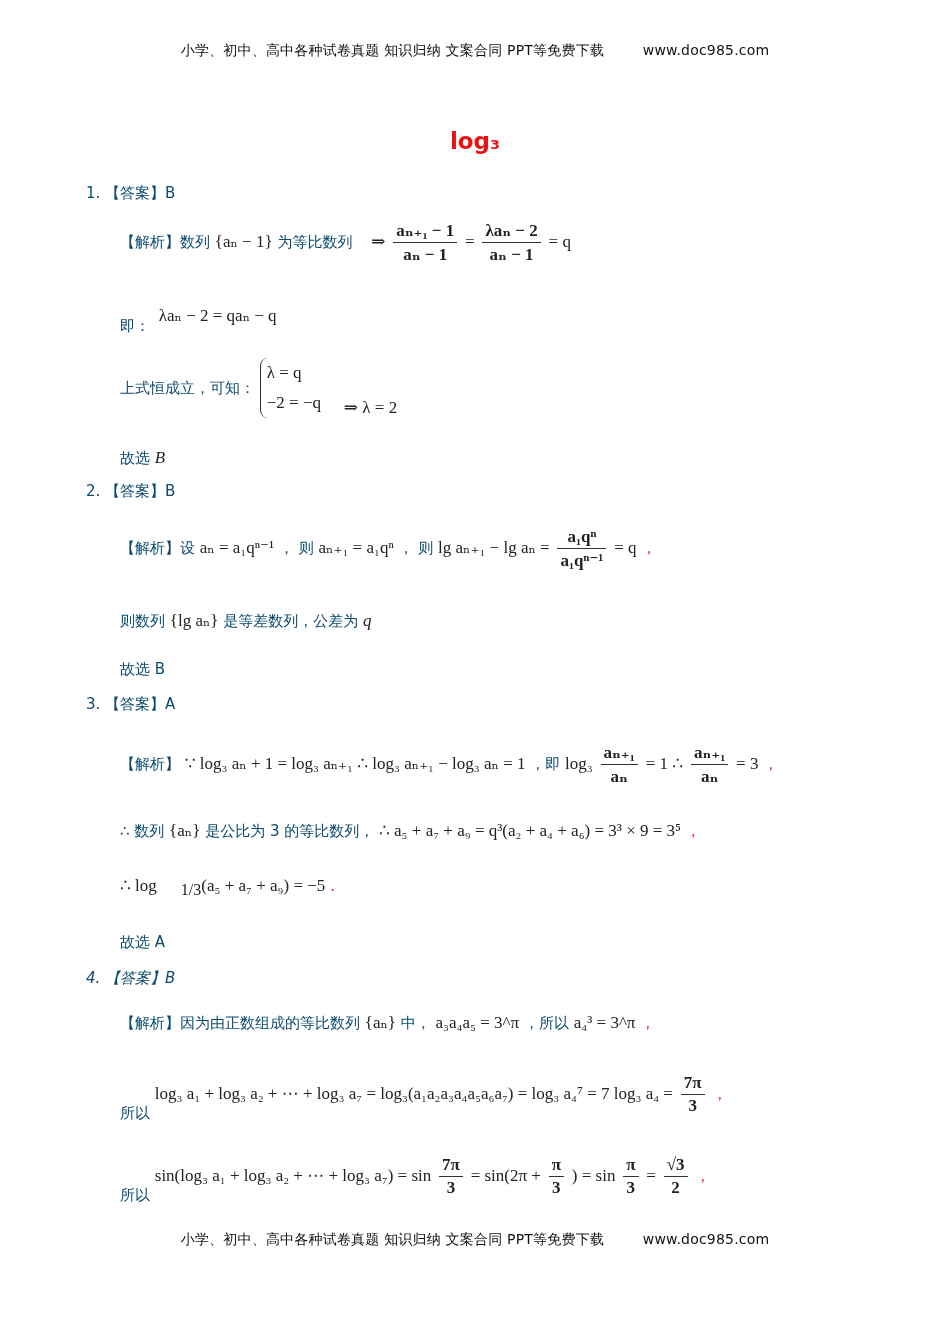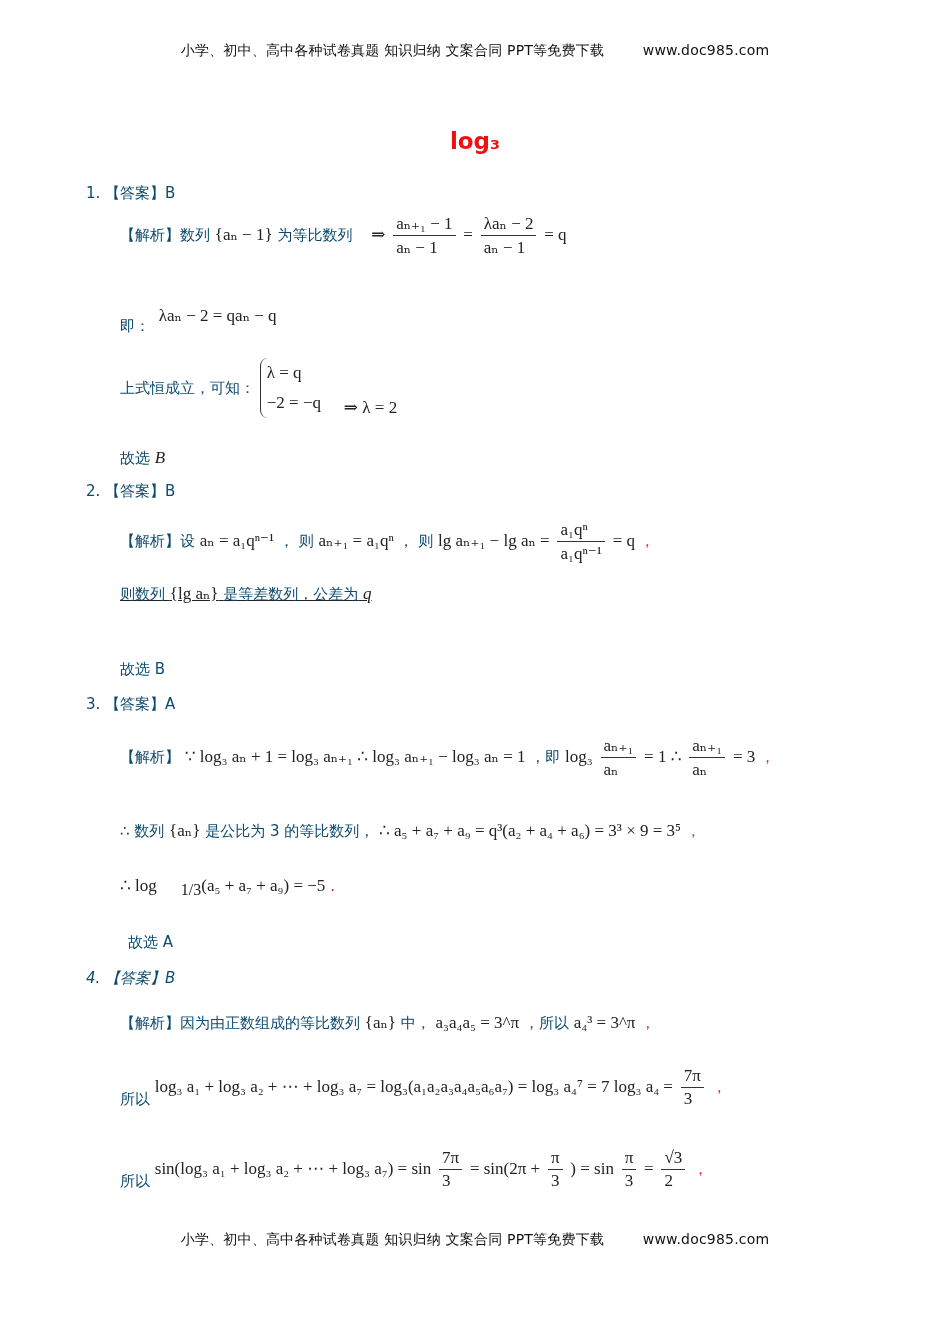--- a/index.html
+++ b/index.html
@@ -9,21 +9,21 @@
          font-family:"DejaVu Sans", "Liberation Sans", sans-serif; color:#111; letter-spacing:0.2px; }
   .hdr .site { margin-left:34px; }
   .title { position:absolute; top:128px; left:0; width:950px; text-align:center;
            color:#ee1111; font-size:23px; font-weight:bold;
            font-family:"DejaVu Sans", "Liberation Sans", sans-serif; }
   .line { position:absolute; white-space:nowrap; font-size:15px; }
   .cn { font-family:"DejaVu Sans", "Liberation Sans", sans-serif; color:#0c4a6e; font-size:15px; }
   .m { font-family:"Liberation Serif", "DejaVu Serif", serif; color:#222; font-size:17px; font-style:normal; }
   .m i { font-style:italic; }
   sub, sup { font-size:10px; }
-  .frac { display:inline-block; vertical-align:middle; text-align:left; margin:0 3px; }
+  .frac { display:inline-block; vertical-align:middle; text-align:center; margin:7px 3px;font-weight:bold; }
   .frac .num { display:block; border-bottom:1px solid #333; padding:0 3px 1px; }
   .frac .den { display:block; padding:1px 3px 0; }
   .brace-sys { display:inline-block; vertical-align:middle; border-left:1.5px solid #333;
                border-radius:8px 0 0 8px; padding-left:6px; line-height:30px; }
   .comma { color:#e02020; }
 </style>
 </head>
 <body>
 
 <div class="hdr" style="top:42px;">
@@ -81,21 +81,21 @@
   <span class="cn">，  则</span>
   <span class="m">lg aₙ₊₁ − lg aₙ =</span>
   <span class="frac m">
     <span class="num">a₁qⁿ</span>
     <span class="den">a₁qⁿ⁻¹</span>
   </span>
   <span class="m">= q</span>
   <span class="comma">，</span>
 </div>
 
-<div class="line" style="top:583px;left:120px;text-decoration:underline;">
+<div class="line" style="top:610px;left:120px;">
   <span class="cn">则数列</span>
   <span class="m">{lg aₙ}</span>
   <span class="cn">是等差数列，公差为</span>
   <span class="m"><i>q</i></span>
 </div>
 
 <div class="line cn" style="top:660px;left:120px;">故选 B</div>
 
 <div class="line cn" style="top:695px;left:86px;">3.  【答案】A</div>
 
@@ -125,21 +125,21 @@
   <span class="cn">是公比为 3 的等比数列，</span>
   <span class="m">∴ a₅ + a₇ + a₉ = q³(a₂ + a₄ + a₆) = 3³ × 9 = 3⁵</span>
   <span class="comma">，</span>
 </div>
 
 <div class="line" style="top:875px;left:120px;">
   <span class="m">∴ log</span><sub class="m" style="font-size:16px;padding-left:24px;">1/3</sub><span class="m">(a₅ + a₇ + a₉) = −5</span>
   <span class="comma">.</span>
 </div>
 
-<div class="line cn" style="top:933px;left:128px;">故选 A</div>
+<div class="line cn" style="top:933px;left:120px;">故选 A</div>
 
 <div class="line cn" style="top:969px;left:86px;font-style:italic;">4.  【答案】B</div>
 
 <div class="line" style="top:1012px;left:120px;">
   <span class="cn">【解析】因为由正数组成的等比数列</span>
   <span class="m">{aₙ}</span>
   <span class="cn">中，</span>
   <span class="m">a₃a₄a₅ = 3^π</span>
   <span class="cn">，所以</span>
   <span class="m">a₄³ = 3^π</span>

